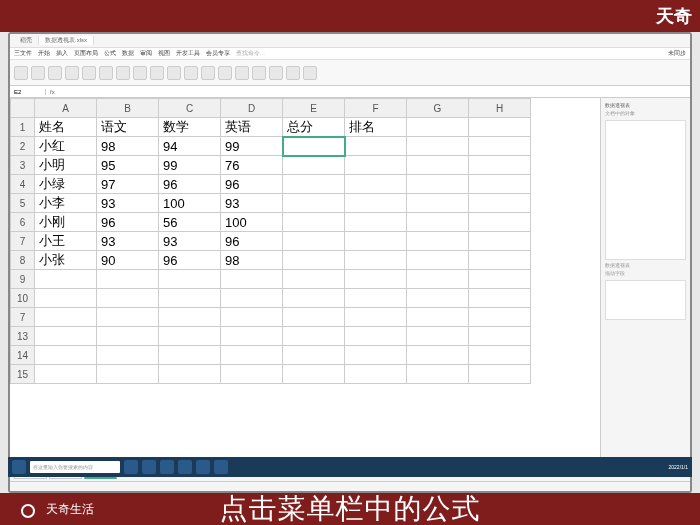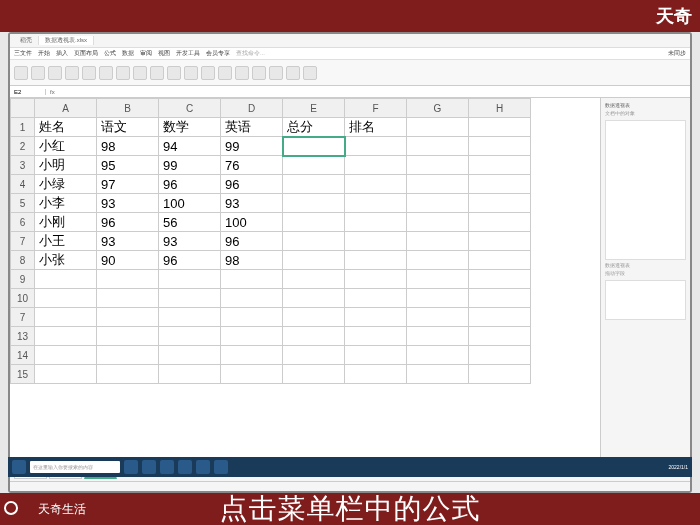--- a/index.html
+++ b/index.html
@@ -33,21 +33,21 @@
 table.grid td.selected{outline:2px solid #4a8;outline-offset:-1px;position:relative}
 .sheettabs{height:14px;background:#f5f5f5;border-top:1px solid #ccc;display:flex;align-items:center;font-size:6px;color:#666;padding:0 4px;gap:2px}
 .sheettabs .st{padding:0 6px;border:1px solid #ccc;background:#fff}
 .sheettabs .st.active{border-bottom:2px solid #4a8}
 .statusbar{height:10px;background:#f5f5f5;border-top:1px solid #ccc;font-size:5px;color:#666;display:flex;align-items:center;padding:0 4px}
 .taskbar{height:20px;background:#1a3a5a;position:absolute;left:8px;right:8px;bottom:48px;display:flex;align-items:center;padding:0 4px;gap:4px}
 .taskbar .tb{width:14px;height:14px;background:#2a5a8a;border-radius:2px}
 .taskbar .search{width:90px;height:12px;background:#fff;border-radius:1px;font-size:5px;color:#999;padding:0 3px;display:flex;align-items:center}
 .blackbar.bottom{position:absolute;bottom:0;left:0;right:0;display:flex;align-items:center;justify-content:center}
 .blackbar.bottom .caption{color:#fff;font-size:28px;font-weight:400;letter-spacing:1px}
-.blackbar.bottom .brand{position:absolute;left:4px;color:#fff;font-size:12px;display:flex;align-items:flex-start;gap:20px}
+.blackbar.bottom .brand{position:absolute;left:21px;color:#fff;font-size:12px;display:flex;align-items:flex-end;gap:11px}
 .blackbar.bottom .brand .circ{width:14px;height:14px;border:2px solid #fff;border-radius:50%}
 </style>
 </head>
 <body>
 
 <div class="blackbar">
   <span class="logo-top">天奇</span>
 </div>
 
 <div class="monitor">

